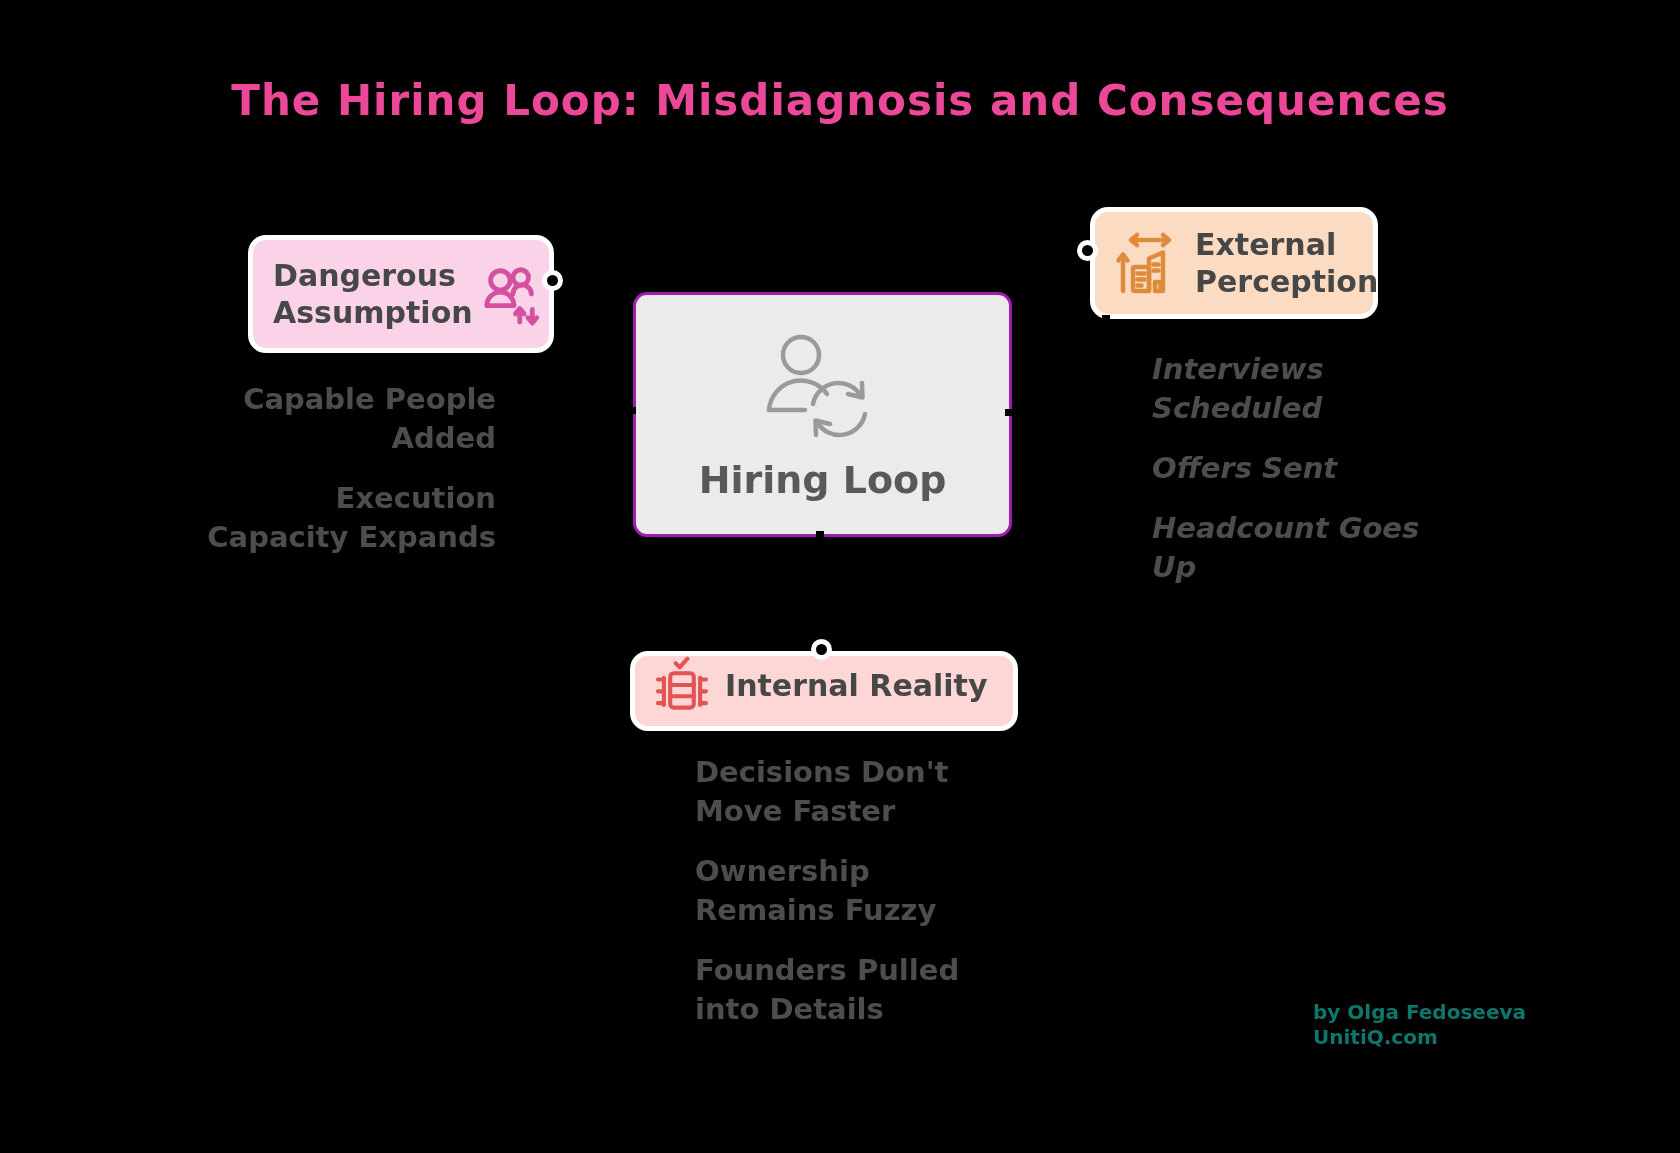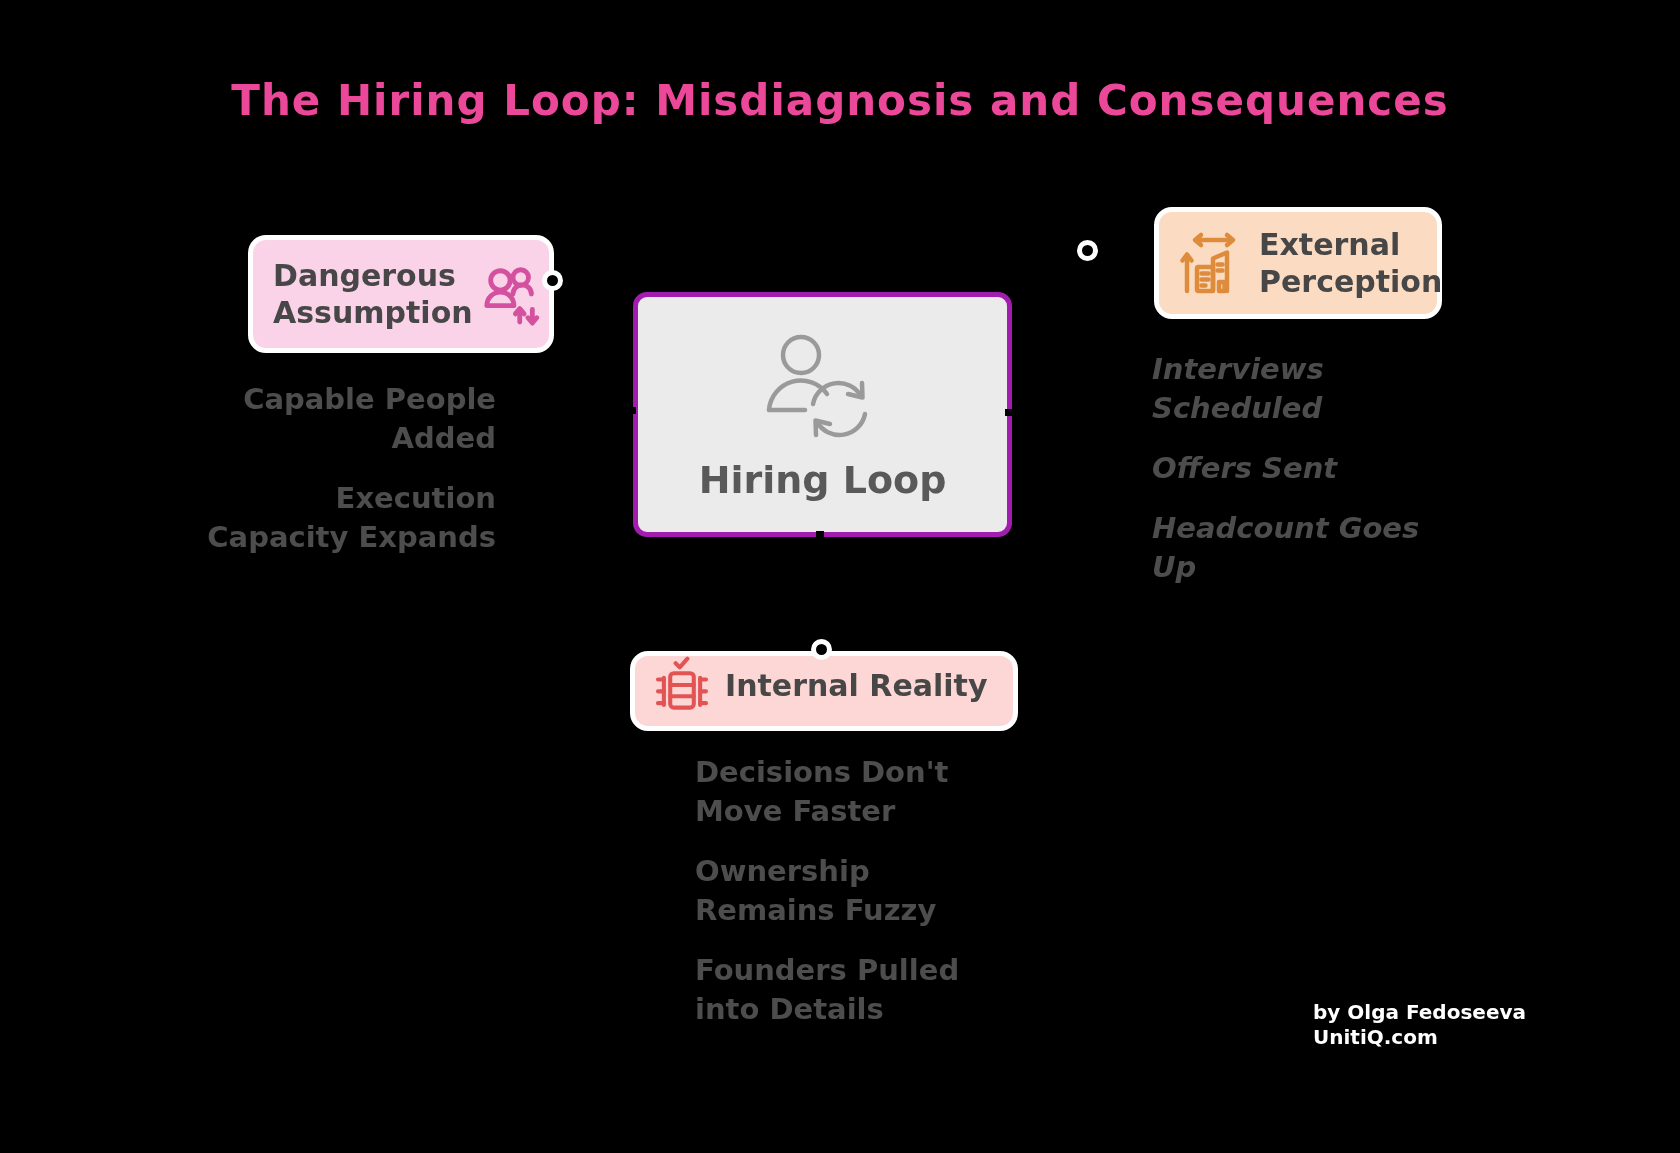--- a/index.html
+++ b/index.html
@@ -18,41 +18,41 @@
   .node-label {
     font-size:30px; font-weight:bold; color:#474747;
     line-height:37px; white-space:pre-line;
   }
   #node-dangerous {
     left:248px; top:235px; width:306px; height:118px;
     background:#fbd3e9; padding:0 14px 0 20px; gap:8px;
   }
   #node-dangerous .node-label { flex:1; }
   #node-external {
-    left:1154px; top:207px; width:288px; height:112px;
+    left:1090px; top:207px; width:288px; height:112px;
     background:#fbdcc2; padding:0 10px 0 20px; gap:16px;
   }
   #node-internal {
     left:630px; top:651px; width:388px; height:80px;
     background:#fdd7d5; padding:0 10px 12px 18px; gap:14px;
   }
   #node-center {
     left:633px; top:292px; width:379px; height:245px;
-    background:#ebebeb; border:5px solid #a21caf; border-radius:14px;
+    background:#ebebeb; border:3px solid #a21caf; border-radius:14px;
     flex-direction:column; justify-content:center; gap:10px;
   }
   #node-center .node-label { font-size:38px; color:#595959; }
   .side-list { position:absolute; font-size:29px; font-weight:bold; color:#4d4d4d; line-height:39px; }
   .side-list .item { white-space:pre-line; margin-bottom:21px; }
   #list-left  { left:170px; top:380px; width:326px; text-align:right; }
   #list-right { left:1152px; top:350px; width:340px;font-style:italic; }
   #list-bottom{ left:695px; top:753px; width:340px; }
   .attribution {
     position:absolute; left:1313px; top:1000px; font-size:20px;
-    font-weight:bold; color:#ffffff; line-height:25px;
+    font-weight:bold; color:#0f766e; line-height:25px;
   }
   .attribution div { display:block; }
   .dot {
     position:absolute; width:11px; height:11px; background:#000;
     border:5px solid #fff; border-radius:50%;
   }
   #dot-dangerous { left:542px; top:270px; }
   #dot-external  { left:1077px; top:240px; }
   #dot-internal  { left:811px; top:639px; }
   .tick { position:absolute; width:8px; height:7px; background:#000; }

